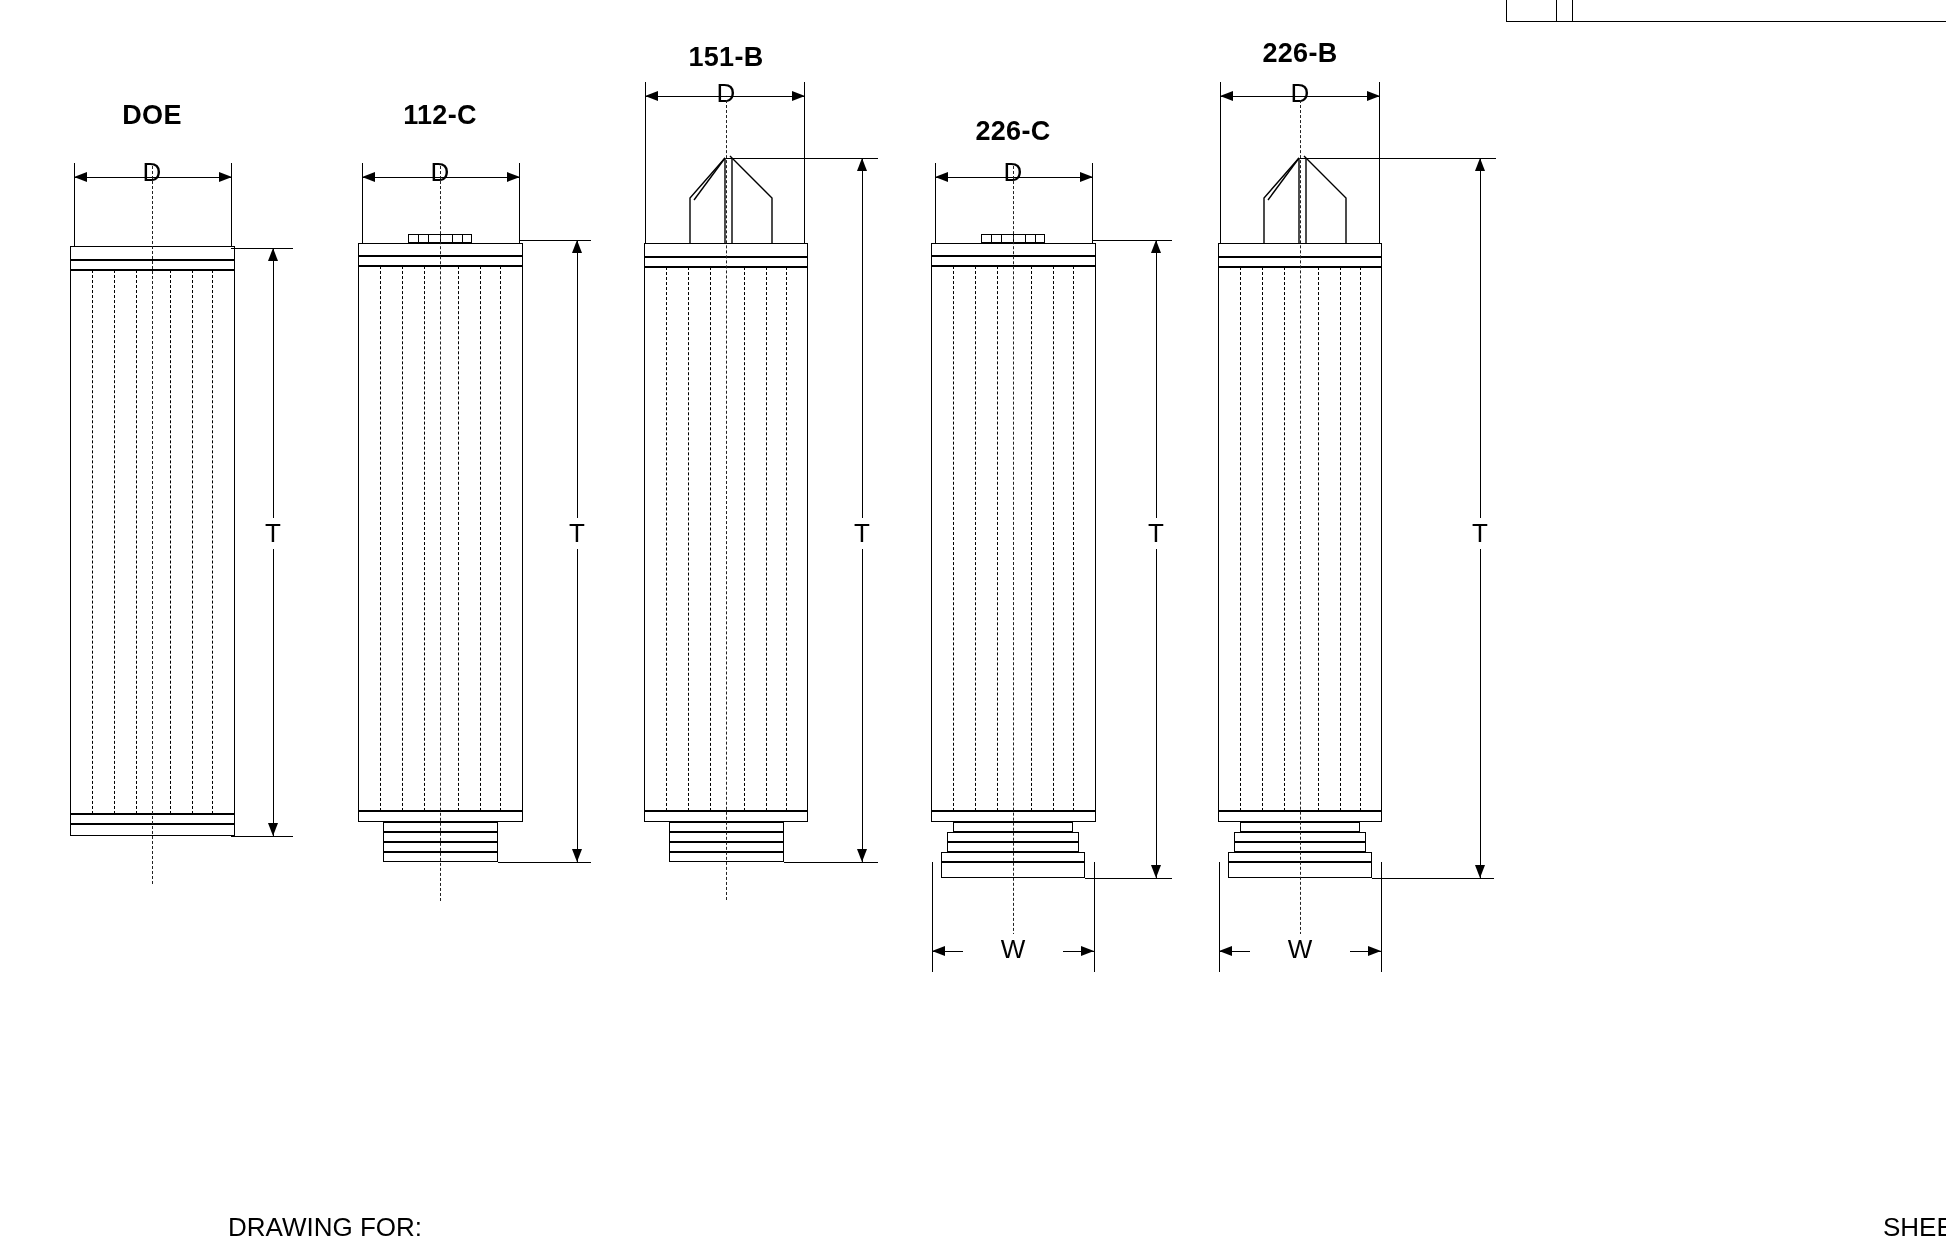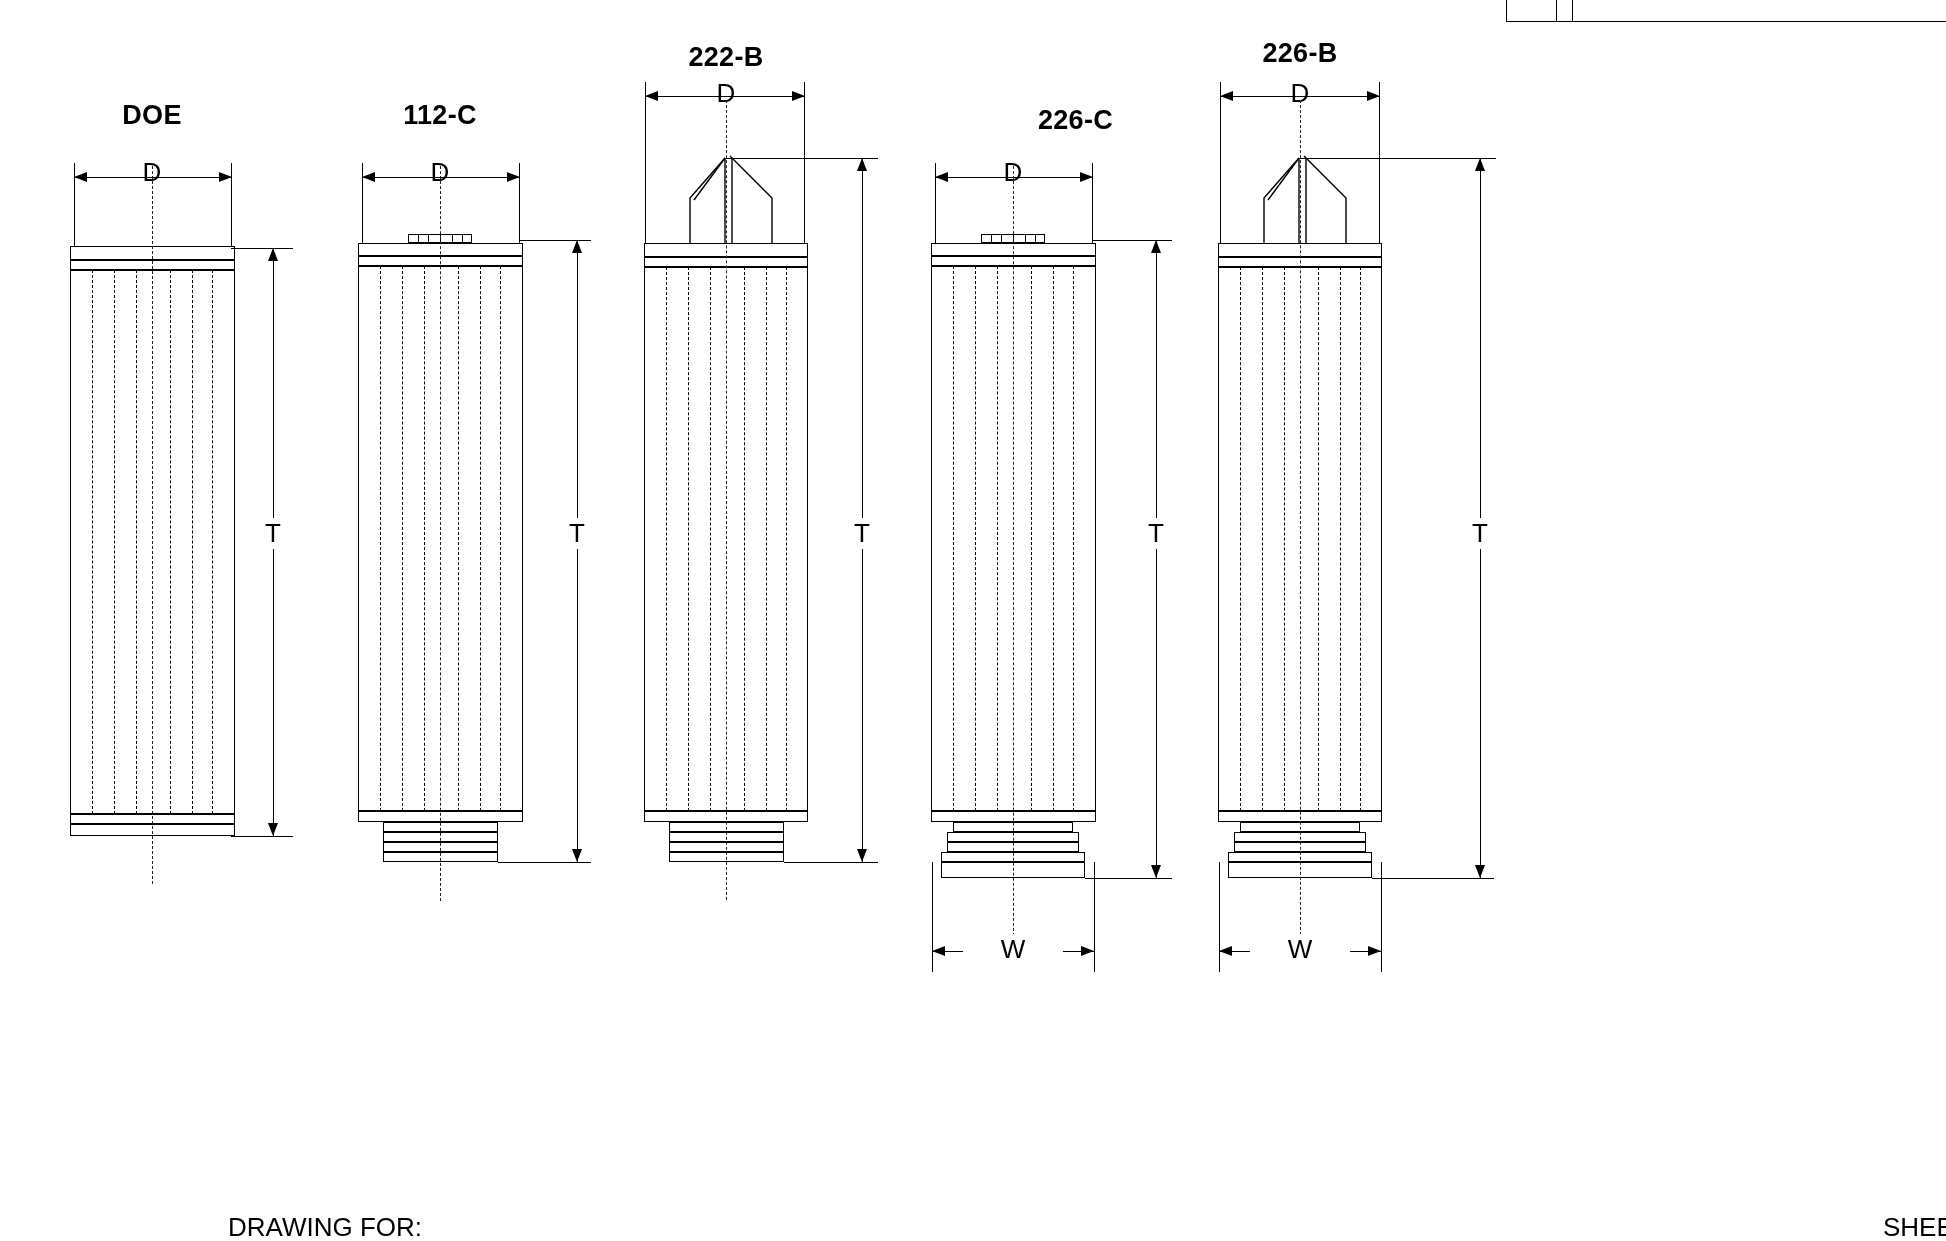--- a/index.html
+++ b/index.html
@@ -164,21 +164,21 @@
   <div class="cart-body" style="left:383px; top:852px; width:115px; height:10px;"></div>
   <div class="dashdot-v abs" style="left:440px; top:166px; height:735px;"></div>
 
   <div class="hline abs" style="left:519px; top:240px; width:72px;"></div>
   <div class="hline abs" style="left:498px; top:862px; width:93px;"></div>
   <div class="vline abs" style="left:577px; top:240px; height:622px;"></div>
   <div class="arr-up abs" style="left:572px; top:240px;"></div>
   <div class="arr-down abs" style="left:572px; top:849px;"></div>
   <div class="dim-label abs" style="left:562px; top:518px; width:30px; background:#fff;">T</div>
 
-  <div class="title abs" style="left:626px; top:42px; width:200px;">222-B</div>
+  <div class="title abs" style="left:626px; top:42px; width:200px;">151-B</div>
 
   <div class="dim-label abs" style="left:676px; top:78px; width:100px;">D</div>
   <div class="hline abs" style="left:645px; top:96px; width:160px;"></div>
   <div class="arr-left abs" style="left:645px; top:91px;"></div>
   <div class="arr-right abs" style="left:792px; top:91px;"></div>
   <div class="vline abs" style="left:645px; top:82px; height:170px;"></div>
   <div class="vline abs" style="left:804px; top:82px; height:170px;"></div>
 
   <svg class="abs" style="left:680px; top:150px;" width="110" height="100" viewBox="0 0 110 100">
     <polyline points="45,8 45,100" fill="none" stroke="#000" stroke-width="1.4"></polyline>
@@ -206,21 +206,21 @@
   <div class="cart-body" style="left:669px; top:842px; width:115px; height:10px;"></div>
   <div class="cart-body" style="left:669px; top:852px; width:115px; height:10px;"></div>
   <div class="dashdot-v abs" style="left:726px; top:100px; height:800px;"></div>
 
   <div class="hline abs" style="left:784px; top:862px; width:94px;"></div>
   <div class="vline abs" style="left:862px; top:158px; height:704px;"></div>
   <div class="arr-up abs" style="left:857px; top:158px;"></div>
   <div class="arr-down abs" style="left:857px; top:849px;"></div>
   <div class="dim-label abs" style="left:847px; top:518px; width:30px; background:#fff;">T</div>
 
-  <div class="title abs" style="left:913px; top:105px; width:200px;text-align:right;">226-C</div>
+  <div class="title abs" style="left:913px; top:116px; width:200px;">226-C</div>
 
   <div class="dim-label abs" style="left:963px; top:157px; width:100px;">D</div>
   <div class="hline abs" style="left:935px; top:177px; width:158px;"></div>
   <div class="arr-left abs" style="left:935px; top:172px;"></div>
   <div class="arr-right abs" style="left:1080px; top:172px;"></div>
   <div class="vline abs" style="left:935px; top:163px; height:85px;"></div>
   <div class="vline abs" style="left:1092px; top:163px; height:85px;"></div>
 
   <div class="cart-body" style="left:981px; top:234px; width:64px; height:9px;"></div>
   <div class="vline abs" style="left:991px;  top:234px; height:9px;"></div>

